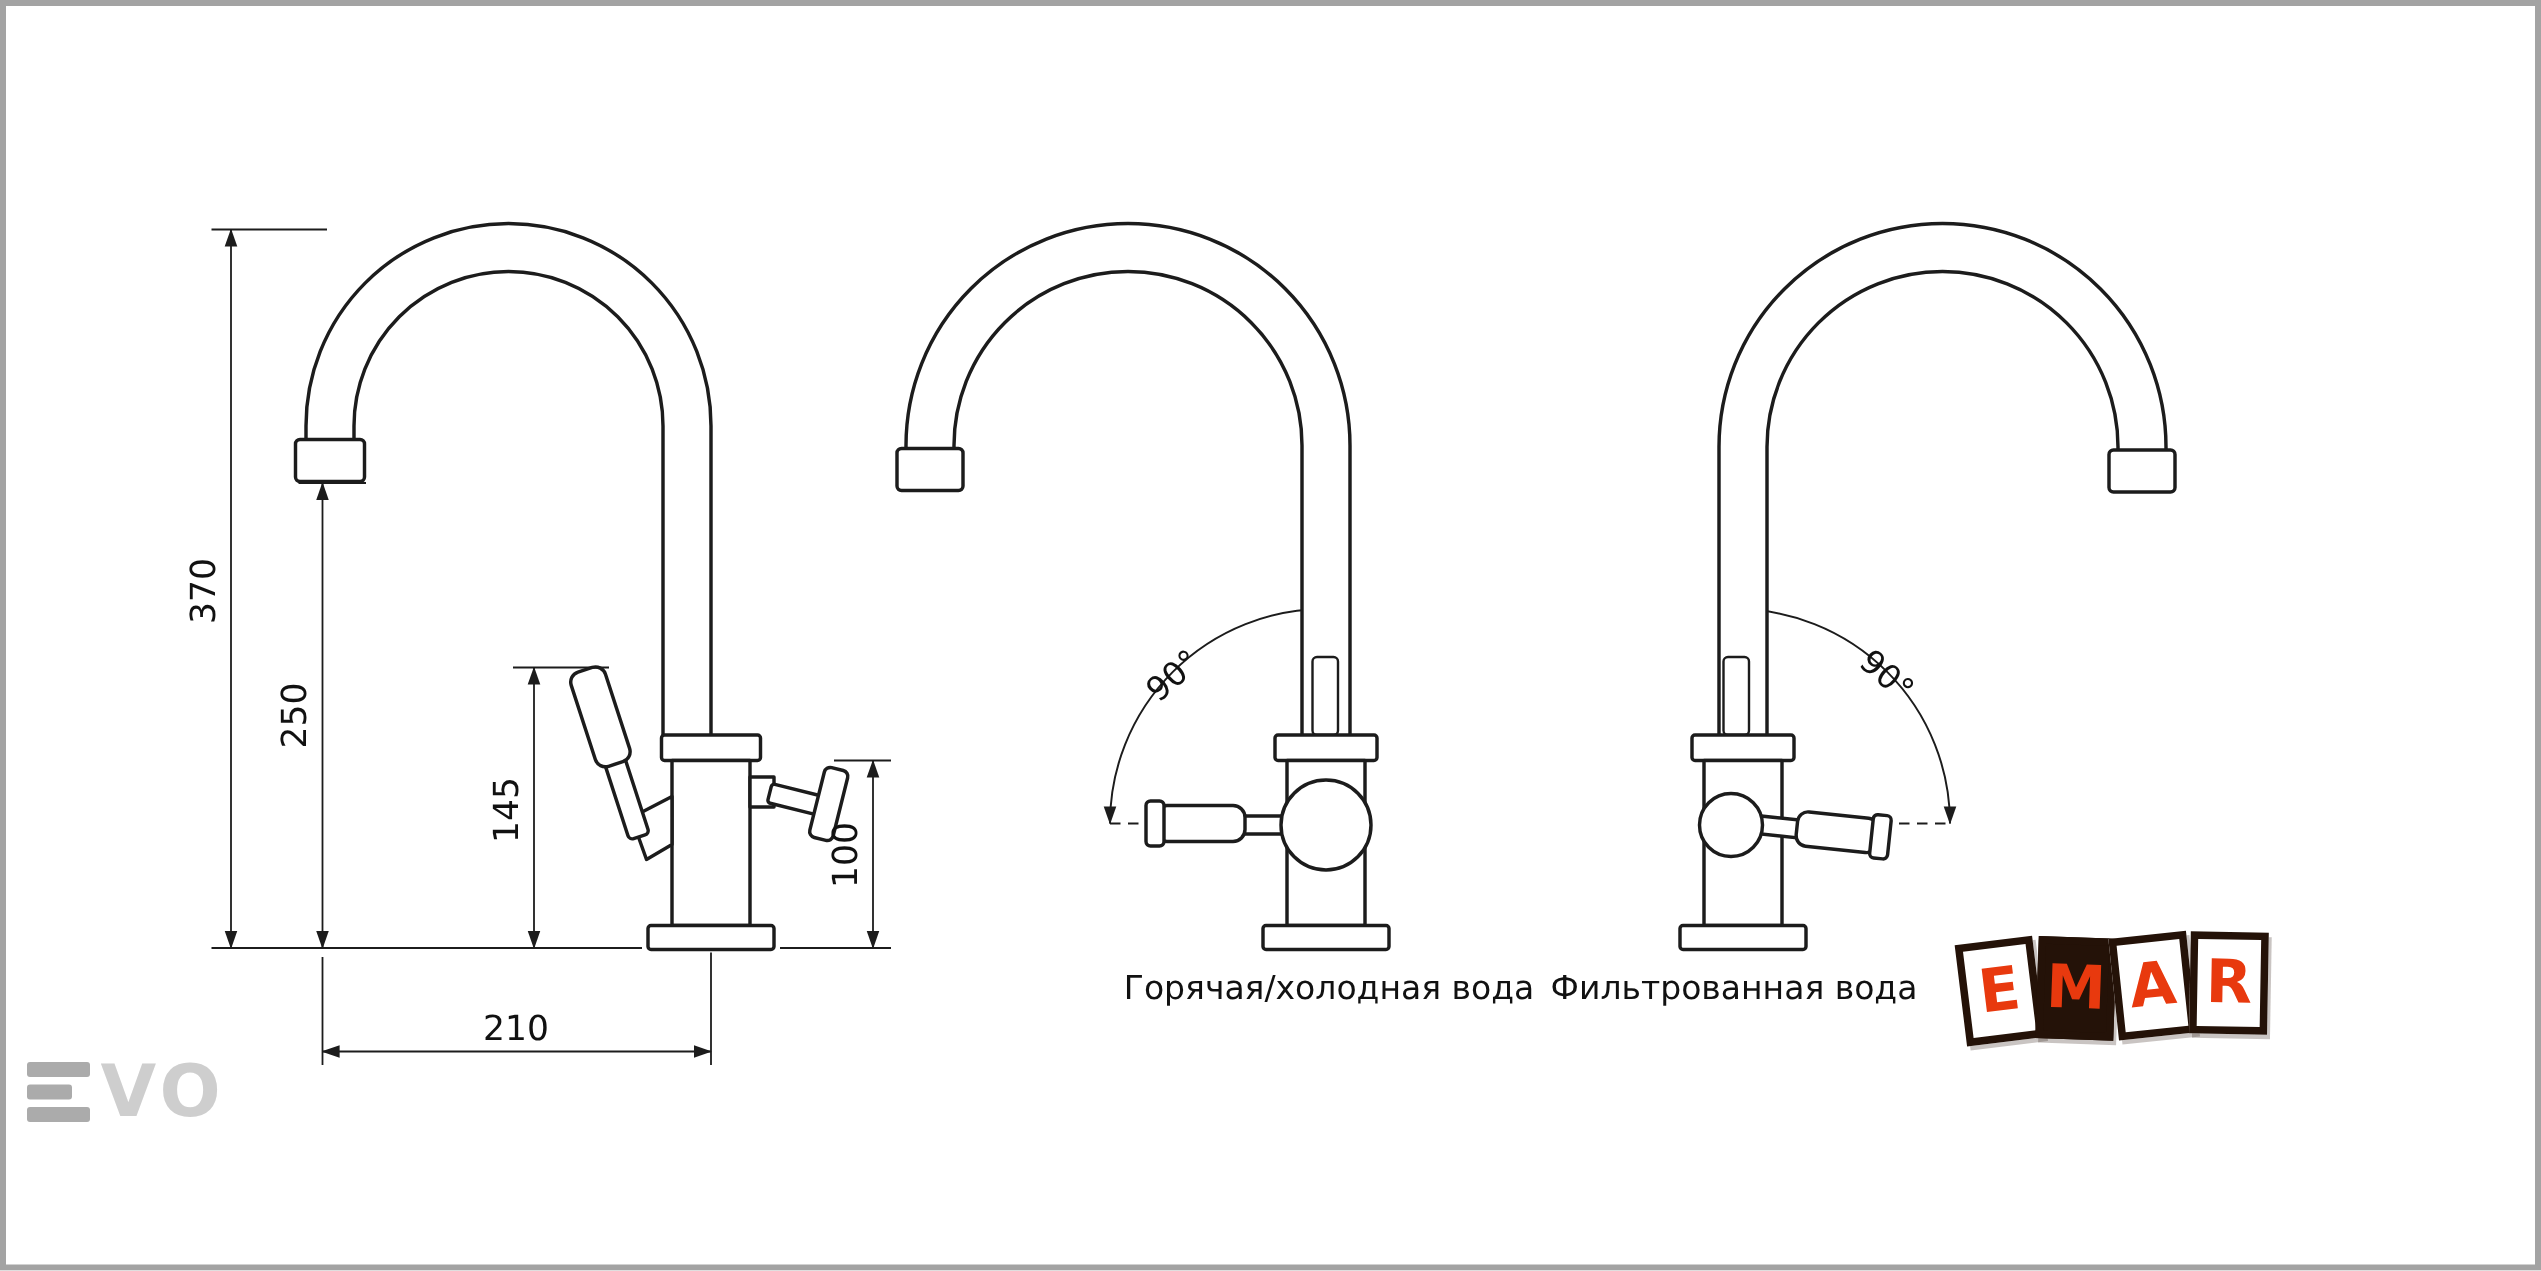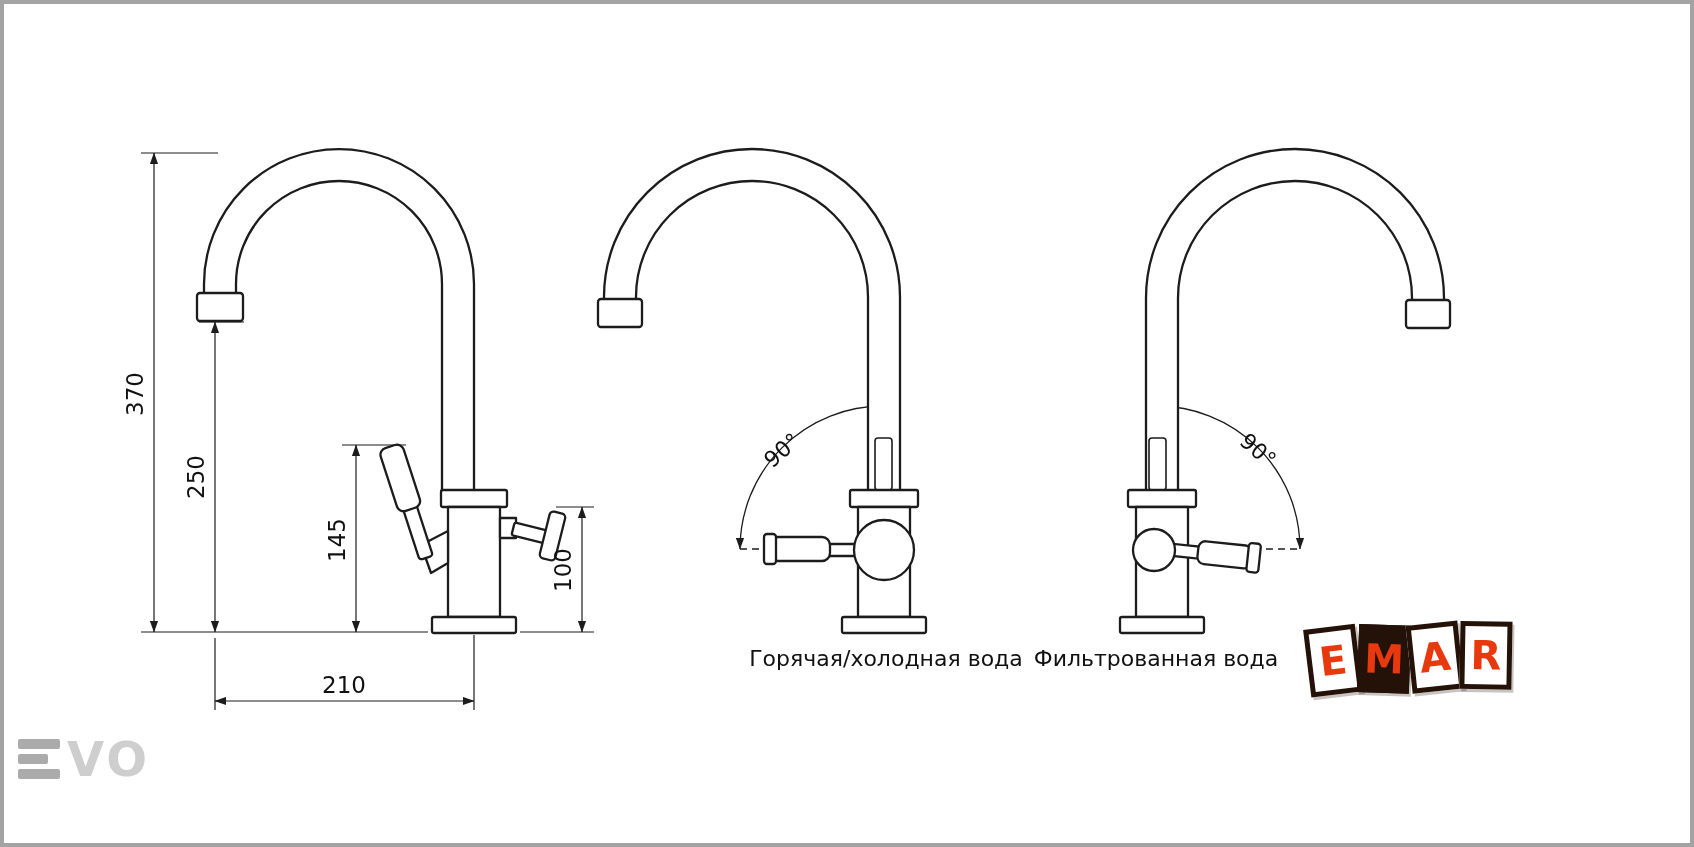--- a/index.html
+++ b/index.html
@@ -36,21 +36,21 @@
     font-family:"DejaVu Sans", sans-serif;
   }
   .emar-logo .t1{transform:rotate(-5deg);}
   .emar-logo .t2{transform:rotate(4deg);margin-left:-3px;background:#241208;}
   .emar-logo .t3{transform:rotate(-4deg);margin-left:-3px;}
   .emar-logo .t4{transform:rotate(3deg);margin-left:-3px;}
 
   
   .evo{
     position:absolute;left:14px;top:700px;
-    display:flex;align-items:center;gap:7px;opacity:.85;margin-top:31px;
+    display:flex;align-items:center;gap:7px;opacity:.85;
   }
   .evo-mark{display:flex;flex-direction:column;gap:5px;}
   .evo-mark i{display:block;height:10px;background:#9d9d9d;border-radius:2px;}
   .evo-mark i:nth-child(1){width:42px;}
   .evo-mark i:nth-child(2){width:30px;}
   .evo-mark i:nth-child(3){width:42px;}
   .evo-text{font-weight:bold;font-size:48px;color:#c6c6c6;letter-spacing:3px;line-height:1;}
 </style>
 </head>
 <body>

